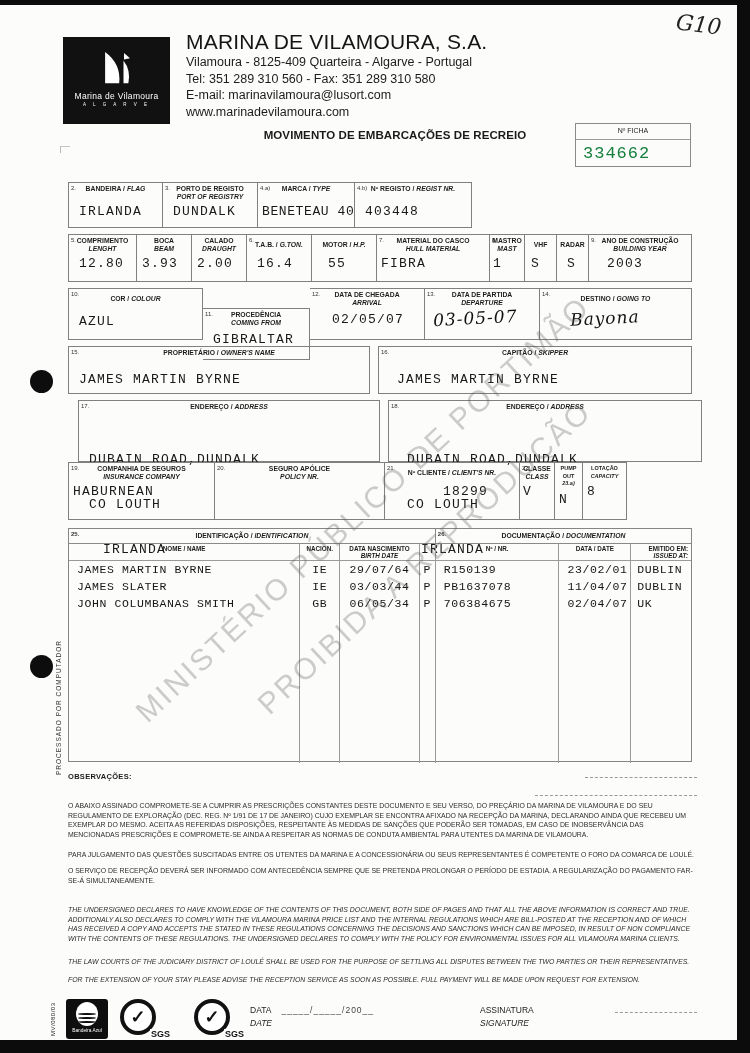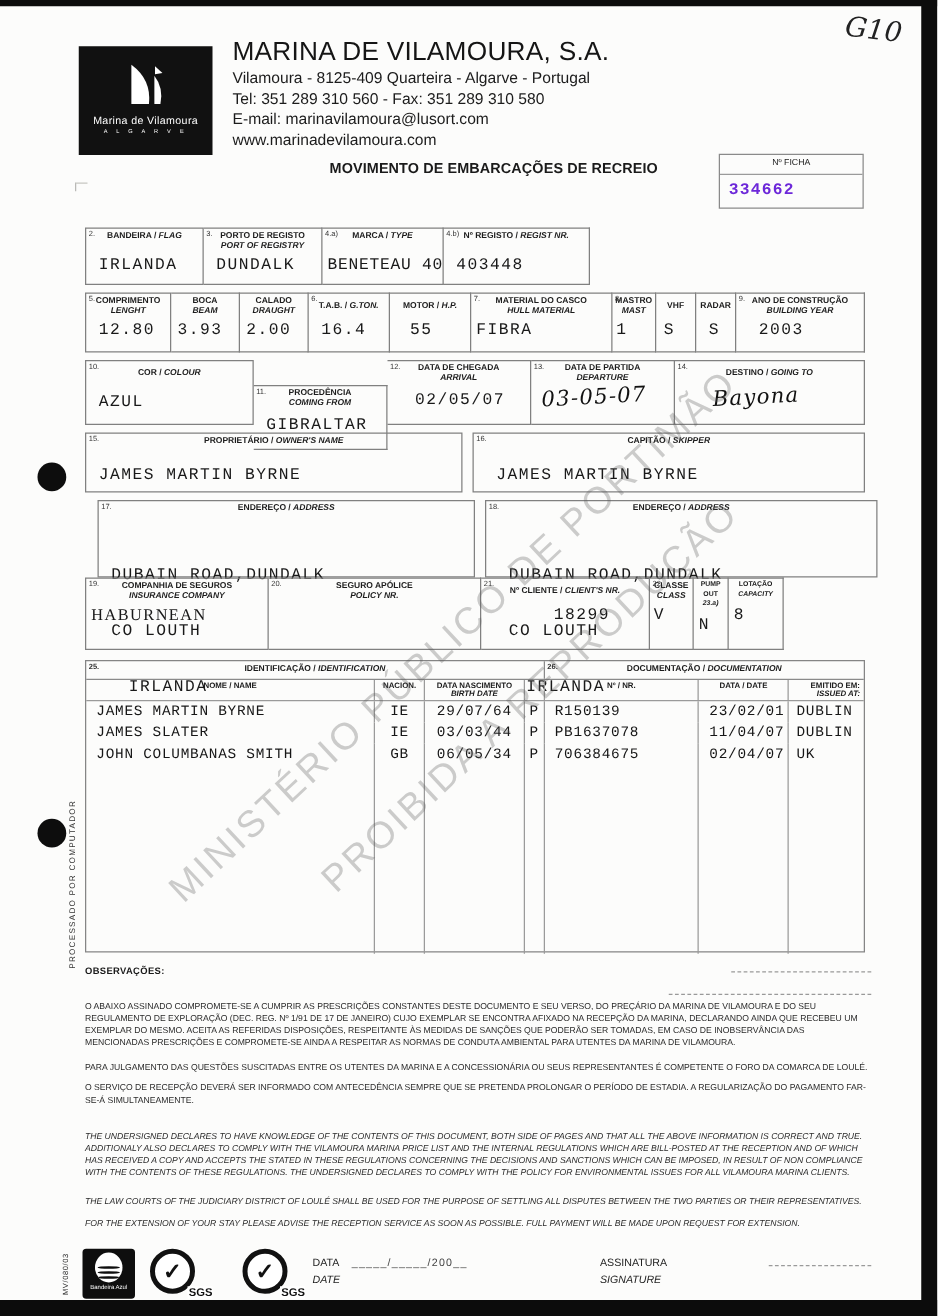--- a/index.html
+++ b/index.html
@@ -32,21 +32,21 @@
   .header-title { font-size:21px; font-weight:400; letter-spacing:.2px; color:#151515; }
   .header-line { font-size:12.5px; line-height:16.5px; color:#1c1c1c; }
   .header-line:first-of-type { margin-top:4px; }
 
   .doc-title { position:absolute; left:243px; top:129px; width:304px; text-align:center; }
   .doc-title-pt { font-size:11.5px; font-weight:bold; letter-spacing:.1px; }
   .doc-title-en { font-size:11.5px; font-weight:bold; font-style:italic; margin-top:2px; }
 
   .ficha-box { position:absolute; left:575px; top:123px; width:116px; height:44px; border:1px solid #8a8a8a; }
   .ficha-label { font-size:7px; text-align:center; padding-top:3px; height:16px; border-bottom:1px solid #9a9a9a; color:#222; }
-  .ficha-value { font-family:"Liberation Mono", monospace; font-size:13px; letter-spacing:1px; padding:4px 0 0 7px; color:#6d28d9;font-weight:bold; }
+  .ficha-value { font-family:"Liberation Mono", monospace; font-size:17px; letter-spacing:1px; padding:4px 0 0 7px; color:#15803d; }
 
   
   .frow { position:absolute; left:68px; display:flex; }
   .cell { position:relative; border:1px solid #808080; border-left:none; background:transparent; }
   .cell:first-child { border-left:1px solid #808080; }
   .gapcell { border:none !important; background:transparent; }
   .fnum { position:absolute; left:2px; top:2px; font-size:6px; color:#333; }
   .flabel { text-align:center; font-size:6.8px; font-weight:bold; padding-top:2px; line-height:7.6px; color:#1c1c1c; min-height:17px; }
   .flabel .len { font-style:italic; }
   .flabel.stack .lpt, .flabel.stack .len { display:block; }
@@ -337,21 +337,21 @@
     </div>
   </div>
 
   <div class="frow r6">
     <div class="cell" style="width:147px;">
       <span class="fnum">19.</span>
       <div class="flabel stack">
           <span class="lpt">COMPANHIA DE SEGUROS</span>
           <span class="len">INSURANCE COMPANY</span>
         </div>
-      <div class="fval" style="padding-left:4px;font-family:Liberation Serif, serif;">HABURNEAN</div>
+      <div class="fval" style="padding-left:4px;">HABURNEAN</div>
     </div>
     <div class="cell" style="width:170px;">
       <span class="fnum">20.</span>
       <div class="flabel stack">
           <span class="lpt">SEGURO APÓLICE</span>
           <span class="len">POLICY NR.</span>
         </div>
       <div class="fval"></div>
     </div>
     <div class="cell" style="width:135px;">

